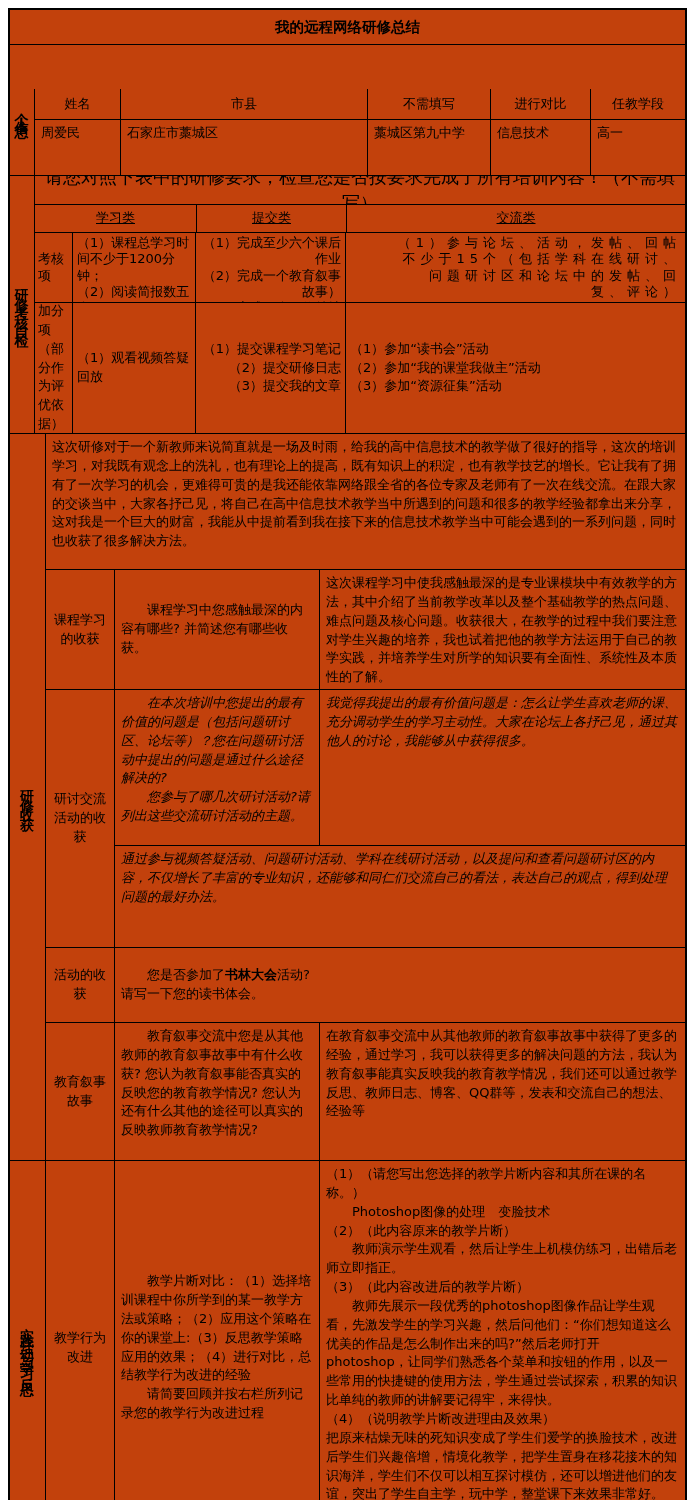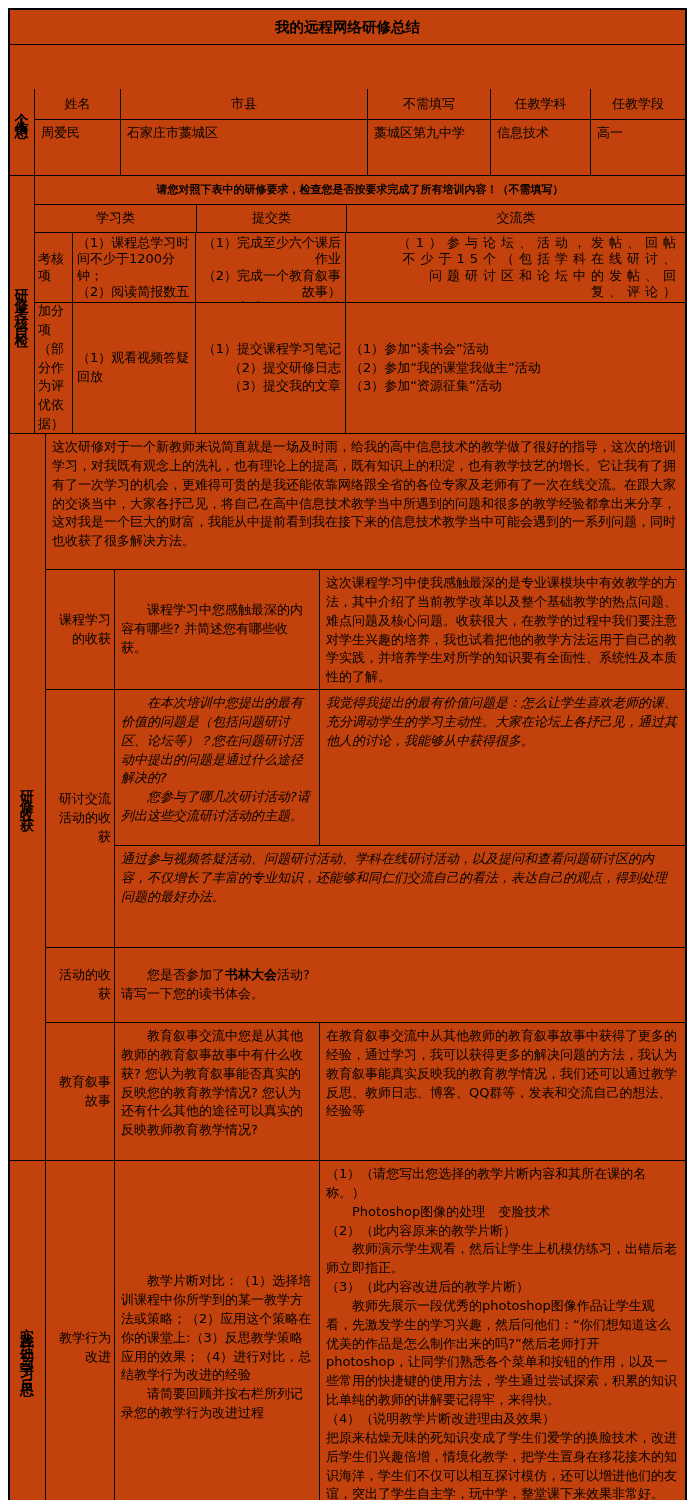--- a/index.html
+++ b/index.html
@@ -47,36 +47,36 @@
   .bold { font-weight: bold; }
 
   
   .r-phead { height: 30px; margin-top: 44px; }
   .r-pval  { height: 56px; }
   .r-phead .c { display:flex; align-items:center; justify-content:center; text-align:center; padding:2px; }
   .cp1 { width: 86px; } .cp2 { width: 247px; } .cp3 { width: 123px; } .cp4 { width: 100px; }
 
   
   .r-notice { height: 28px; }
-  .r-notice .c { font-weight: bold; font-size: 11px; }
-  .r-cathead { height: 28px; }
+  .r-notice .c { font-weight: normal; font-size: 18px; }
+  .r-cathead { height: 28px; text-decoration: underline; }
   .r-cathead .c { display:flex; align-items:center; justify-content:center; padding:2px; }
   .ch1 { width: 162px; }
   .ch2 { width: 150px; }
   .r-a1 { height: 70px; }
   .r-a1 .c { padding: 2px 4px; line-height: 1.25; }
   .r-a2 { height: 131px; }
   .r-a2 .c { padding: 2px 4px; }
   .ca-label { width: 38px; padding: 2px 3px !important; }
   .ca-learn { width: 123px; }
   .ca-submit { width: 150px; text-align: right; }
   .spread { letter-spacing: 5px; text-align: right; }
 
   
-  .cg-label { width: 69px; padding: 2px 3px !important; text-align: right; }
+  .cg-label { width: 69px; padding: 2px 3px !important; }
   .cg-q { width: 205px; }
   .r-summary { height: 135px; }
   .r-course { height: 120px; }
   .r-activity { height: 75px; }
   .r-narr { height: 138px; }
   .disc-label { height: 257px; }
   .sub-rows { flex: 1; display: flex; flex-direction: column; min-width: 0; }
   .sub-r { display: flex; align-items: stretch; font-style: italic; }
   .sub-r + .sub-r { border-top: 1px solid #000; }
   .sub-q1 { height: 155px; }
@@ -90,21 +90,21 @@
 
   <div class="sec title-row">我的远程网络研修总结</div>
 
   <div class="sec">
     <div class="vcell w24 ls4">个人信息</div>
     <div class="body-col">
       <div class="r r-phead">
         <div class="c cp1">姓名</div>
         <div class="c cp2">市县</div>
         <div class="c cp3">不需填写</div>
-        <div class="c cp4">任教学科</div>
+        <div class="c cp4">进行对比</div>
         <div class="c last">任教学段</div>
       </div>
       <div class="r r-pval">
         <div class="c cp1">周爱民</div>
         <div class="c cp2">石家庄市藁城区</div>
         <div class="c cp3">藁城区第九中学</div>
         <div class="c cp4">信息技术</div>
         <div class="c last">高一</div>
       </div>
     </div>

